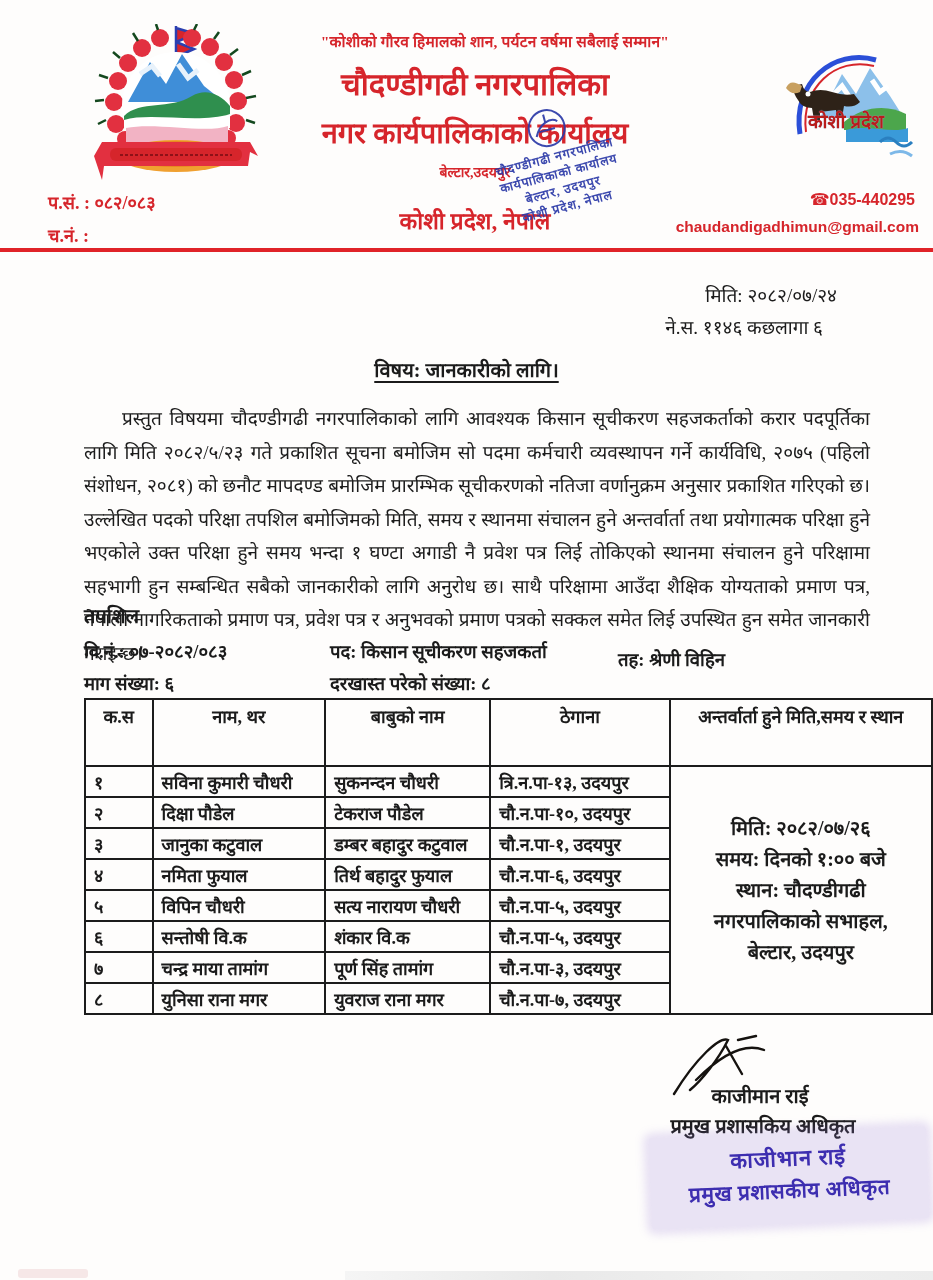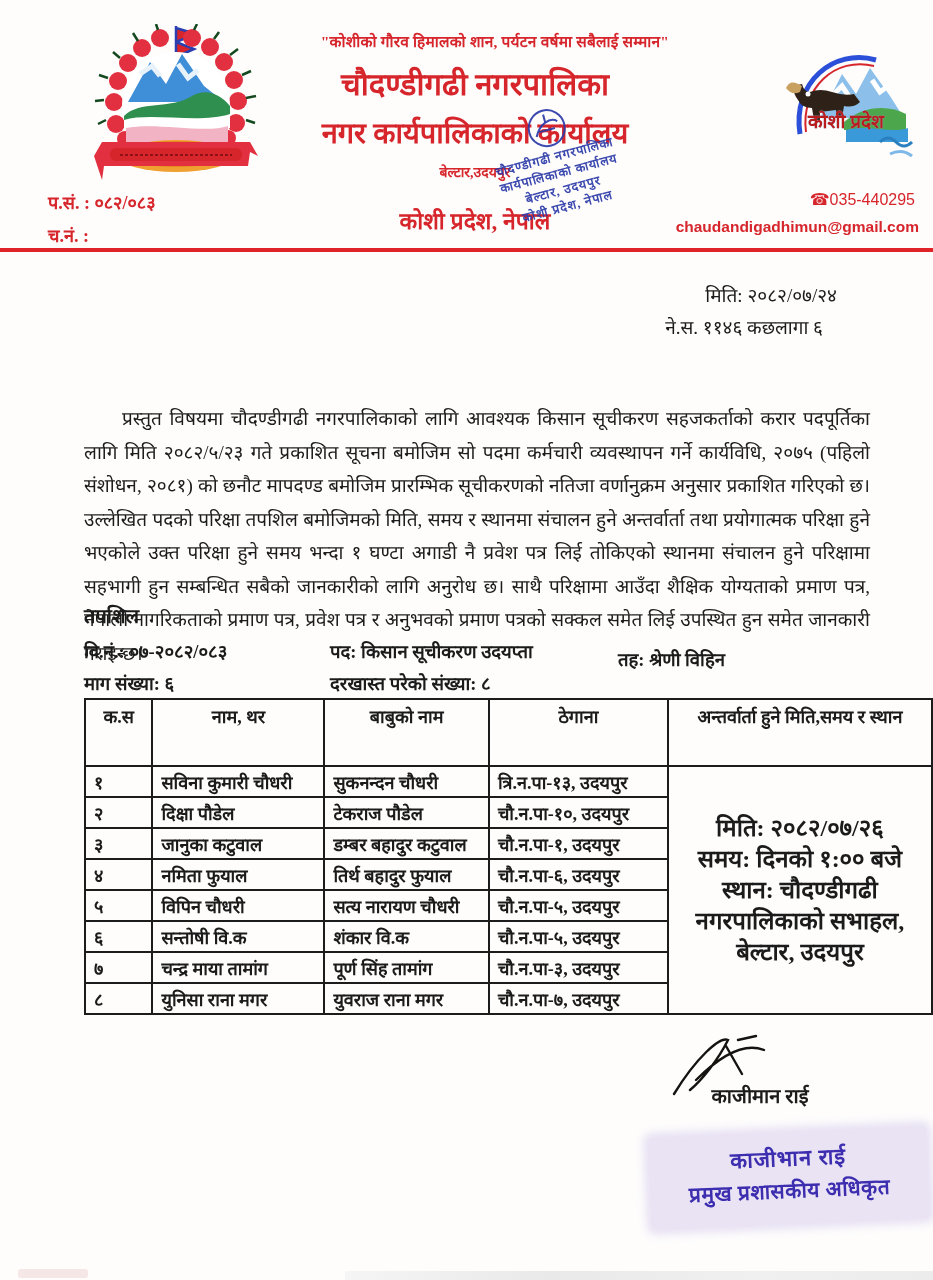--- a/index.html
+++ b/index.html
@@ -15,21 +15,21 @@
 
   
   .slogan{left:255px;top:30px;width:480px;font-size:15.5px;font-weight:bold;letter-spacing:.2px;}
   .muni-title{left:230px;top:62px;width:490px;font-size:31px;font-weight:bold;}
   .office-title{left:230px;top:112px;width:490px;font-size:29px;font-weight:bold;}
   .addr1{left:230px;top:162px;width:490px;font-size:14px;font-weight:bold;}
   .addr2{left:230px;top:204px;width:490px;font-size:23px;font-weight:bold;}
   .refline{font-size:18px;font-weight:bold;}
   .ref1{left:48px;top:190px;}
   .ref2{left:48px;top:223px;}
-  .phone-line{right:18px;top:190px;font-family:"Liberation Sans","DejaVu Sans",sans-serif;font-size:16px;font-weight:normal;text-align:right;}
+  .phone-line{right:18px;top:190px;font-family:"Liberation Sans","DejaVu Sans",sans-serif;font-size:16px;font-weight:bold;text-align:right;}
   .email-line{right:14px;top:218px;font-family:"Liberation Sans","DejaVu Sans",sans-serif;font-size:15.5px;font-weight:bold;text-align:right;margin-left:16px;}
   .red-rule{left:0;top:248px;width:933px;height:4px;background:#e02328;}
 
   
   .emblem-left{left:80px;top:24px;width:192px;height:178px;}
   
   .koshi-logo{left:772px;top:38px;width:148px;height:140px;}
   .koshi-label{left:772px;top:108px;width:148px;text-align:center;font-size:19px;font-weight:bold;color:#b91c1c;text-shadow:0 0 1px #9cc4ef;}
 
   
@@ -61,21 +61,21 @@
   }
   .cand-table th{font-weight:bold;text-align:center;vertical-align:top;padding-top:4px;}
   .cand-table td{font-weight:600;height:27px;}
   .cand-table .c-sn{width:52px;}
   .cand-table .c-name{width:168px;}
   .cand-table .c-father{width:158px;}
   .cand-table .c-addr{width:172px;}
   .cand-table .c-int{width:262px;}
   .cand-table th.h-int{height:60px;}
   .interview-cell{vertical-align:middle !important;text-align:center;}
-  .interview-cell div{font-size:24px;font-weight:600;line-height:31px;}
+  .interview-cell div{font-size:20px;font-weight:600;line-height:31px;}
 
   
   .sig-svg{left:668px;top:1030px;width:130px;height:72px;}
   .sig-name{left:640px;top:1082px;width:240px;text-align:center;font-size:20px;font-weight:600;}
   .sig-title{left:618px;top:1112px;width:290px;text-align:center;font-size:20px;font-weight:bold;}
   .sig-stamp{
     left:650px;top:1132px;width:278px;height:92px;transform:rotate(-2.5deg);
     background:rgba(148,124,214,.20);
     box-shadow:0 0 9px 5px rgba(148,124,214,.22);
     border-radius:4px;color:#3d2eb0;text-align:center;
@@ -179,26 +179,29 @@
 
   <div class="abs phone-line red">
     <span>☎</span><span>035-440295</span>
   </div>
   <div class="abs email-line red">chaudandigadhimun@gmail.com</div>
 
   <div class="abs red-rule"></div>
 
   <div class="abs date1">मिति: २०८२/०७/२४</div>
   <div class="abs date2">ने.स. ११४६ कछलागा ६</div>
+  <div class="abs subject">
+    <span>विषय: जानकारीको लागि।</span>
+  </div>
 
   <div class="abs para">प्रस्तुत विषयमा चौदण्डीगढी नगरपालिकाको लागि आवश्यक किसान सूचीकरण सहजकर्ताको करार पदपूर्तिका लागि मिति २०८२/५/२३ गते प्रकाशित सूचना बमोजिम सो पदमा कर्मचारी व्यवस्थापन गर्ने कार्यविधि, २०७५ (पहिलो संशोधन, २०८१) को छनौट मापदण्ड बमोजिम प्रारम्भिक सूचीकरणको नतिजा वर्णानुक्रम अनुसार प्रकाशित गरिएको छ।उल्लेखित पदको परिक्षा तपशिल बमोजिमको मिति, समय र स्थानमा संचालन हुने अन्तर्वार्ता तथा प्रयोगात्मक परिक्षा हुने भएकोले उक्त परिक्षा हुने समय भन्दा १ घण्टा अगाडी नै प्रवेश पत्र लिई तोकिएको स्थानमा संचालन हुने परिक्षामा सहभागी हुन सम्बन्धित सबैको जानकारीको लागि अनुरोध छ। साथै परिक्षामा आउँदा शैक्षिक योग्यताको प्रमाण पत्र, नेपाली नागरिकताको प्रमाण पत्र, प्रवेश पत्र र अनुभवको प्रमाण पत्रको सक्कल समेत लिई उपस्थित हुन समेत जानकारी गराइन्छ।</div>
   <div class="abs tapashil">तपशिल</div>
 
   <div class="abs det d-vno">वि.नं.: ०७-२०८२/०८३</div>
-  <div class="abs det d-post">पद: किसान सूचीकरण उदयप्ता</div>
+  <div class="abs det d-post">पद: किसान सूचीकरण सहजकर्ता</div>
   <div class="abs det d-level">तह: श्रेणी विहिन</div>
   <div class="abs det d-demand">माग संख्या: ६</div>
   <div class="abs det d-apps">दरखास्त परेको संख्या: ८</div>
 
   <table class="abs cand-table">
     <thead>
       <tr>
         <th class="c-sn">क.स</th>
         <th class="c-name">नाम, थर</th>
         <th class="c-father">बाबुको नाम</th>
@@ -264,20 +267,21 @@
       </tr>
     </tbody>
   </table>
 
   <div class="abs sig-svg">
     <svg width="130" height="72" viewBox="0 0 130 72">
       <path d="M6 64 C28 28 52 6 60 10 C50 30 34 50 22 60 M28 50 C52 26 76 12 96 20 M58 16 L74 44 M70 10 L88 6" stroke="#15120f" stroke-width="2.4" fill="none" stroke-linecap="round"></path>
     </svg>
   </div>
   <div class="abs sig-name">काजीमान राई</div>
+  <div class="abs sig-title">प्रमुख प्रशासकिय अधिकृत</div>
   <div class="abs sig-stamp">
     <div class="l1">काजीभान राई</div>
     <div class="l2">प्रमुख प्रशासकीय अधिकृत</div>
   </div>
 
   <div class="abs bottom-shadow"></div>
   <div class="abs corner-smudge"></div>
 
 </div>
 

